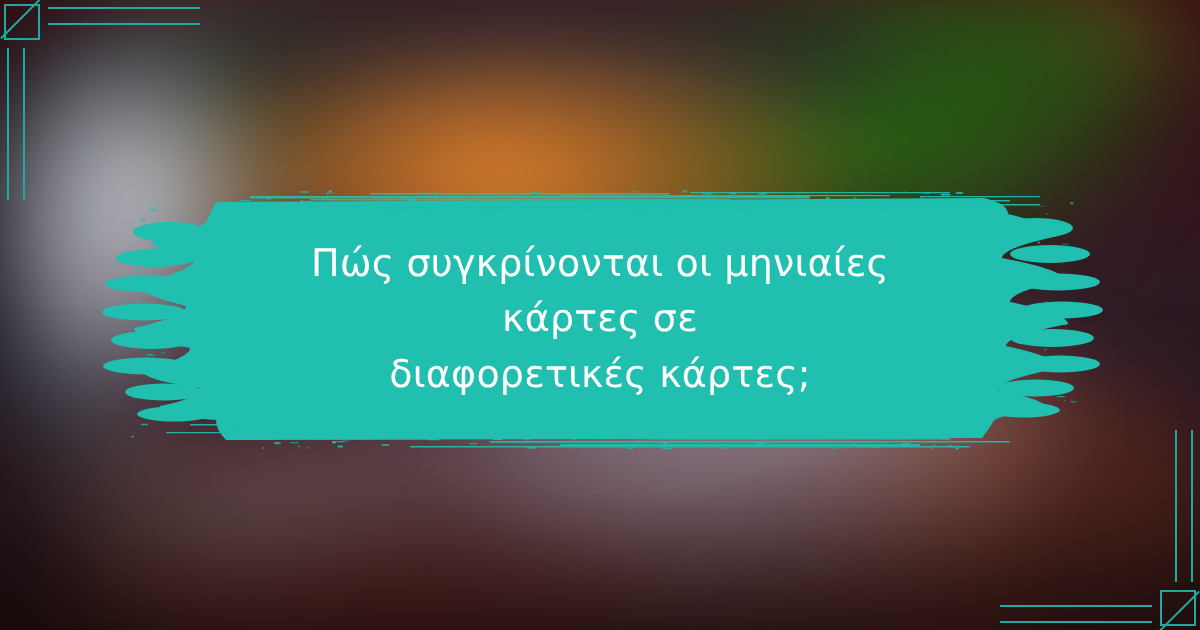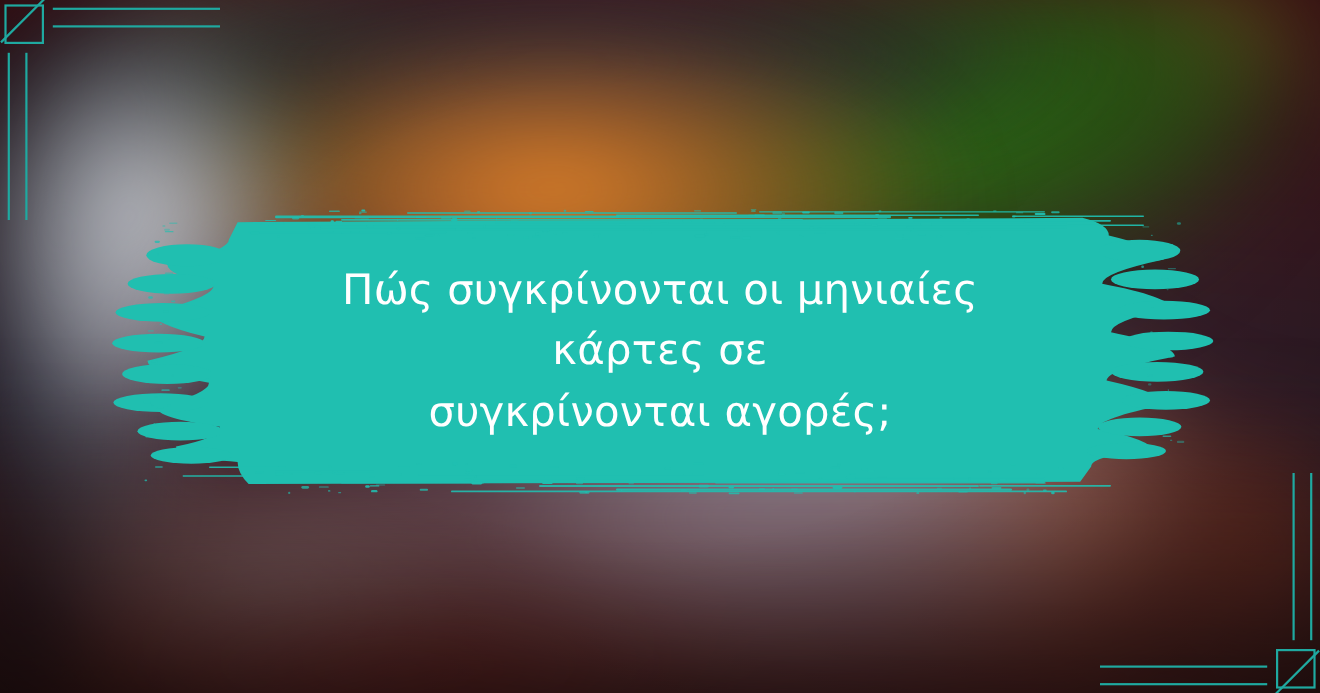--- a/index.html
+++ b/index.html
@@ -457,17 +457,17 @@
           <rect x="929.6073327174445" y="33.889969360032104" width="6.75919243961535" height="1.2674005510599355" fill="#20bfb0" rx="0.6337002755299678" opacity="0.73"></rect>
           <rect x="15.117866761571666" y="106.12222413724392" width="2.254308581936317" height="1.1329264165521258" fill="#20bfb0" rx="0.5664632082760629" opacity="0.79"></rect>
           <rect x="7.646032813771643" y="179.67350401434746" width="1.4979060890608962" height="2.080276728272567" fill="#20bfb0" rx="1.0401383641362836" opacity="0.43"></rect>
           <rect x="14.431848532721329" y="223.33759890000223" width="5.981642725403255" height="1.5007980349943033" fill="#20bfb0" rx="0.7503990174971517" opacity="0.71"></rect>
           <rect x="19.081972131078118" y="77.64961818030552" width="4.691920282175728" height="2.1276596075518333" fill="#20bfb0" rx="1.0638298037759166" opacity="0.43"></rect>
           <rect x="930.5154819602684" y="74.63735774189111" width="1.852789879242326" height="1.277128648980115" fill="#20bfb0" rx="0.6385643244900575" opacity="0.34"></rect>
           <rect x="926.3109335993934" y="43.28482009530292" width="4.909200163515843" height="1.2999925615731593" fill="#20bfb0" rx="0.6499962807865797" opacity="0.62"></rect>
         </g>
     </svg>
     <div id="headline">
-      <h1><span>Πώς συγκρίνονται οι μηνιαίες κάρτες σε</span><br><span>συγκρίνονται αγορές;</span></h1>
+      <h1><span>Πώς συγκρίνονται οι μηνιαίες κάρτες σε</span><br><span>διαφορετικές κάρτες;</span></h1>
     </div>
   </div>
 
 </div>
 
 </body></html>

